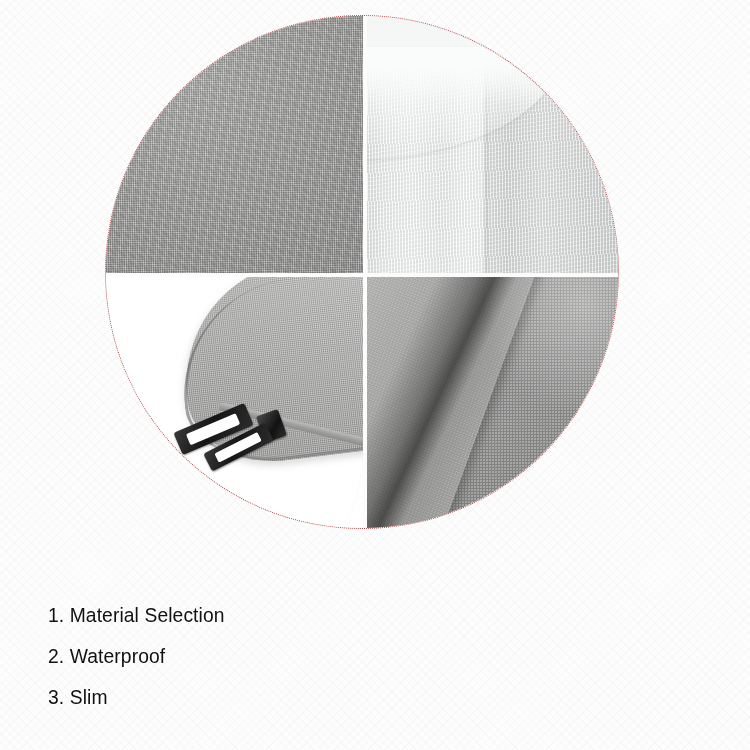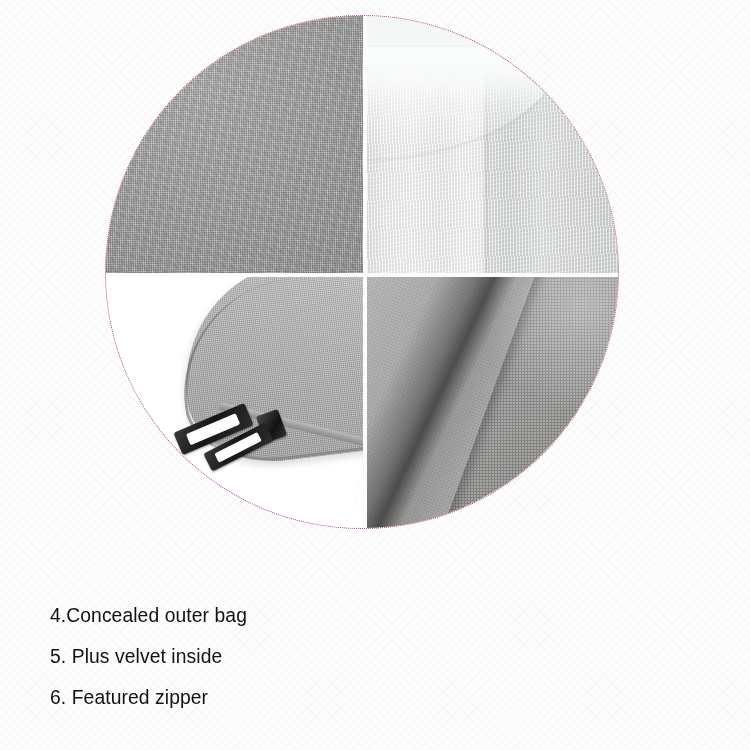--- a/index.html
+++ b/index.html
@@ -350,22 +350,22 @@
         <div class="fold-highlight"></div>
       </div>
 
     </div>
 
     <div class="ring"></div>
   </div>
 
   <div id="features">
 
-
-    <div class="feat-col right">
-      <div class="feat-item">4.Concealed outer bag</div>
-      <div class="feat-item">5. Plus velvet inside</div>
-      <div class="feat-item">6. Featured zipper</div>
+    <div class="feat-col left">
+      <div class="feat-item">1. Material Selection</div>
+      <div class="feat-item">2. Waterproof</div>
+      <div class="feat-item">3. Slim</div>
     </div>
 
+
   </div>
 
 </div>
 
 </body></html>

